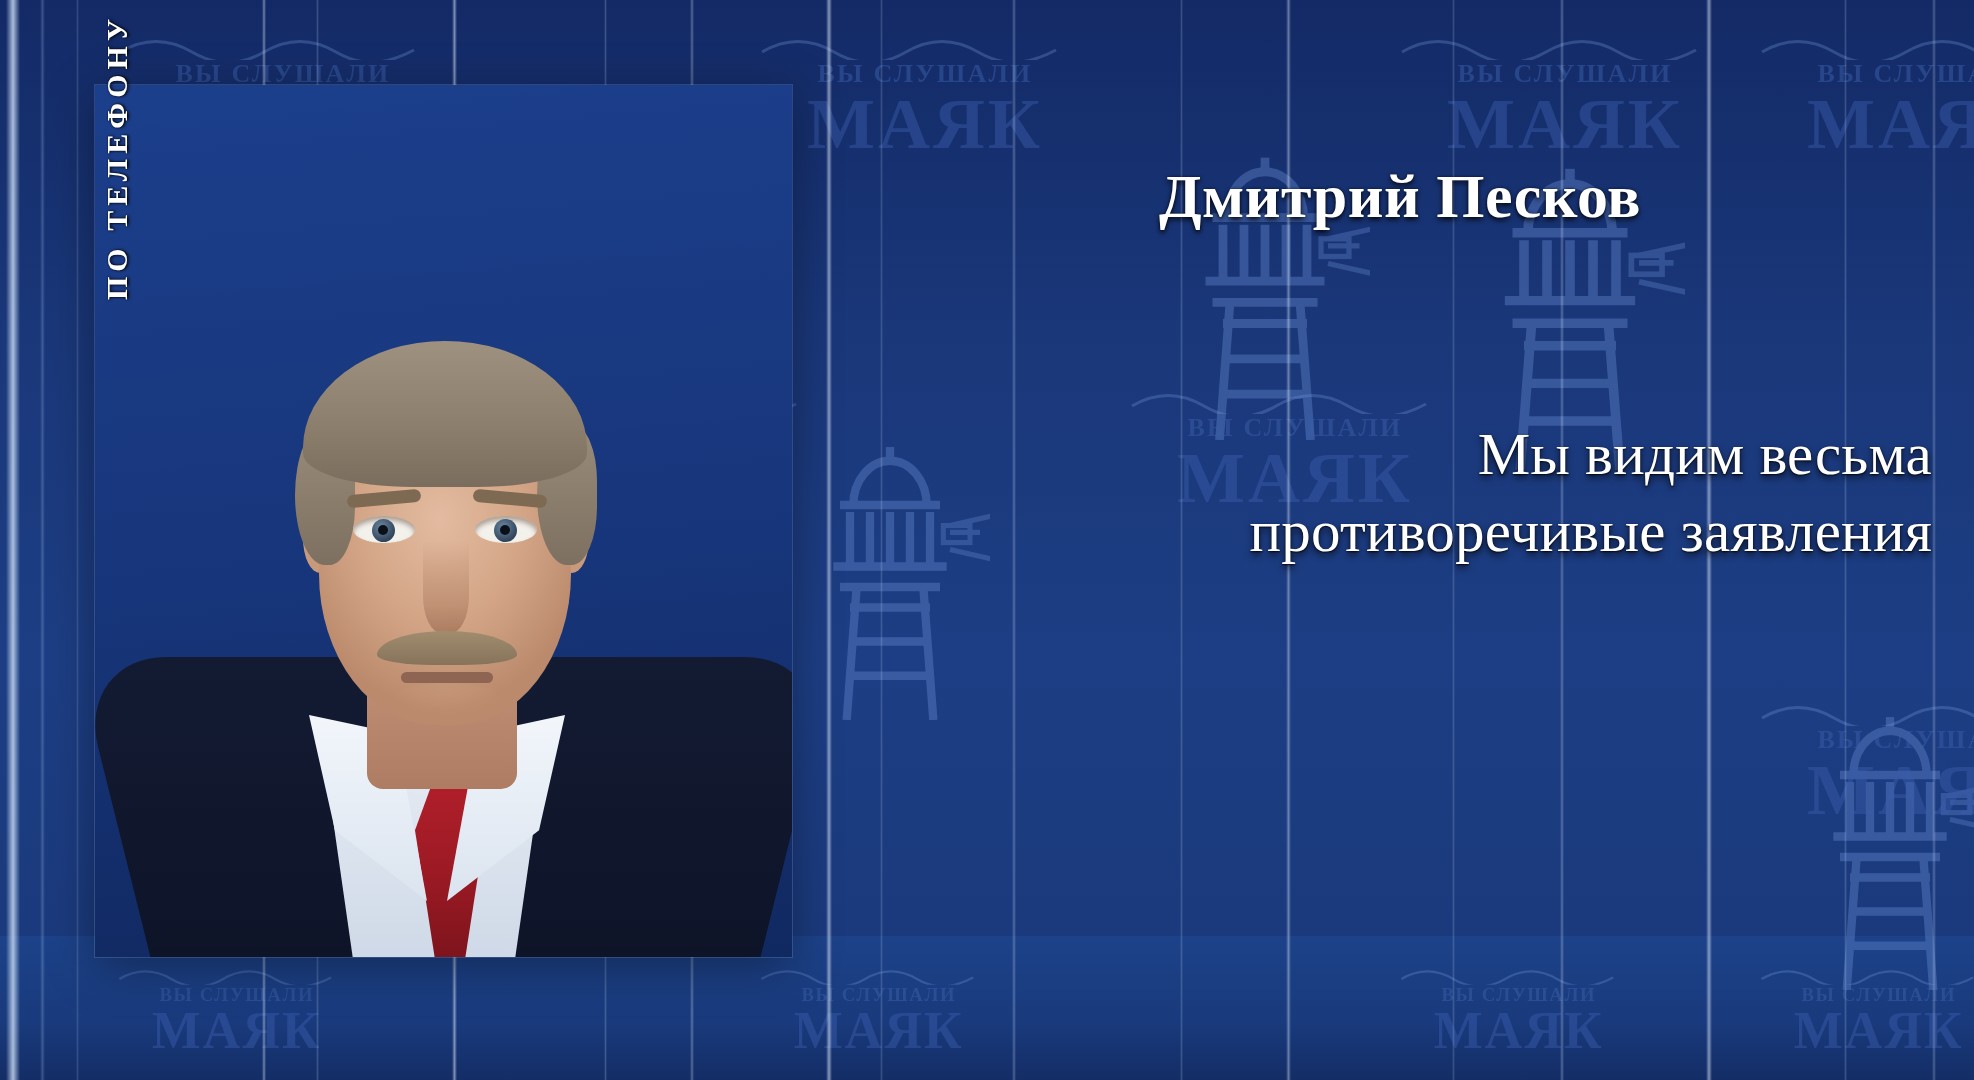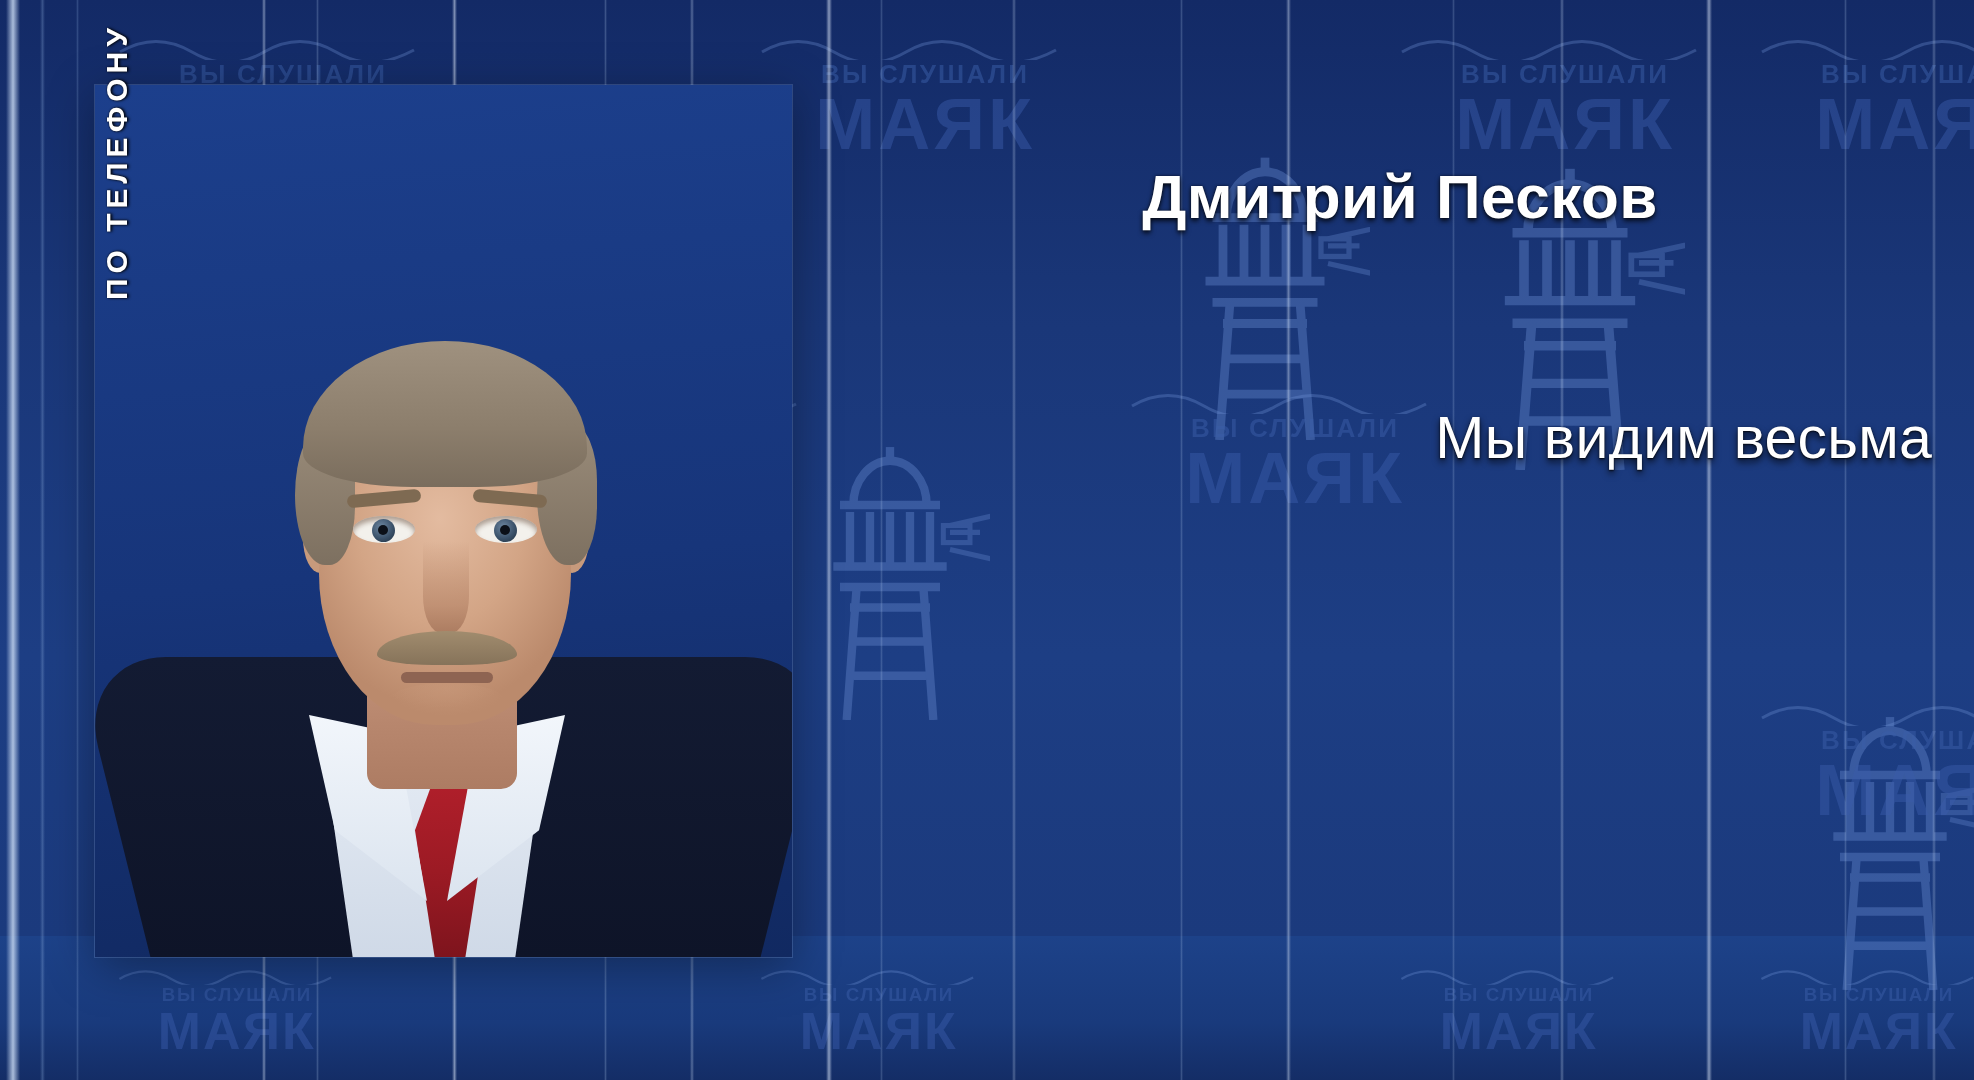--- a/index.html
+++ b/index.html
@@ -1,21 +1,21 @@
 <!DOCTYPE html>
 <html><head>
 <meta charset="utf-8">
 <title>Маяк — Дмитрий Песков</title>
 <style>
   * { margin:0; padding:0; box-sizing:border-box; }
   html,body { width:1974px; height:1080px; overflow:hidden; background:#0d2264; }
   body { font-family:"Liberation Sans","DejaVu Sans",sans-serif; }
 
   
-  #stage { position:relative; width:1974px; height:1080px; overflow:hidden; }
+  #stage { position:relative; width:1974px; height:1080px; overflow:hidden;font-family:Liberation Serif, serif; }
 
   
   .bg-base {
     position:absolute; inset:0;
     background:
       linear-gradient(180deg,#16306f 0%,#1a3878 22%,#1d3d82 48%,#1a3877 72%,#16306d 100%);
   }
   .bg-top-band {
     position:absolute; left:0; top:0; width:100%; height:936px;
     background:linear-gradient(180deg,#132a66 0%,#1a3779 35%,#1d3e84 70%,#1b3a7d 100%);
@@ -183,21 +183,21 @@
     line-height:1.05;
     margin-top:24px;
   }
   #speaker-role {
     margin-top:6px;
     font-size:29px; font-weight:700; color:#f2f5fa; letter-spacing:.2px;
     text-shadow:0 2px 4px rgba(0,0,0,.8);
   }
 
   #quote-block {
-    position:absolute; right:42px; top:400px; width:1100px; text-align:right;
+    position:absolute; right:42px; top:416px; width:1100px; text-align:right;
   }
   #quote-block .qline {
     font-size:59px; font-weight:400; color:#ffffff; line-height:1.30;
     letter-spacing:.2px;
     text-shadow:0 4px 7px rgba(0,0,0,.72), 0 1px 2px rgba(0,0,0,.85);
     white-space:nowrap;
   }
 </style>
 </head>
 <body>
@@ -450,15 +450,16 @@
   </div>
 
   <div id="phone-tag">ПО ТЕЛЕФОНУ</div>
 
   <div id="title-block">
     <div id="speaker-name">Дмитрий Песков</div>
   </div>
 
   <div id="quote-block">
       <div class="qline">Мы видим весьма</div>
+      <div class="qline">противоречивые заявления</div>
     </div>
 
 </div>
 
 </body></html>

